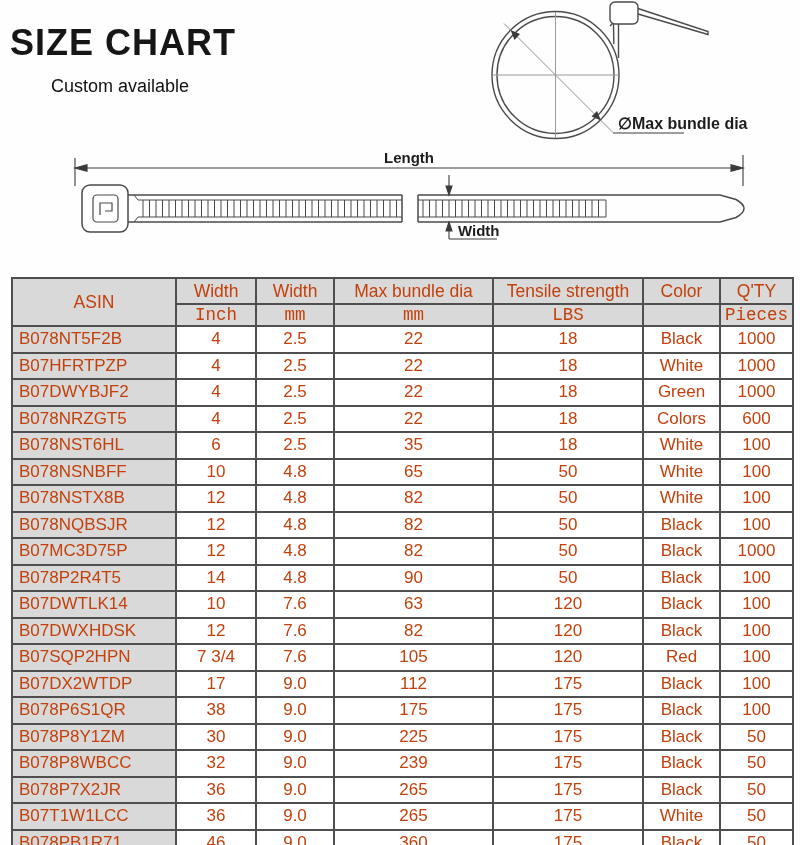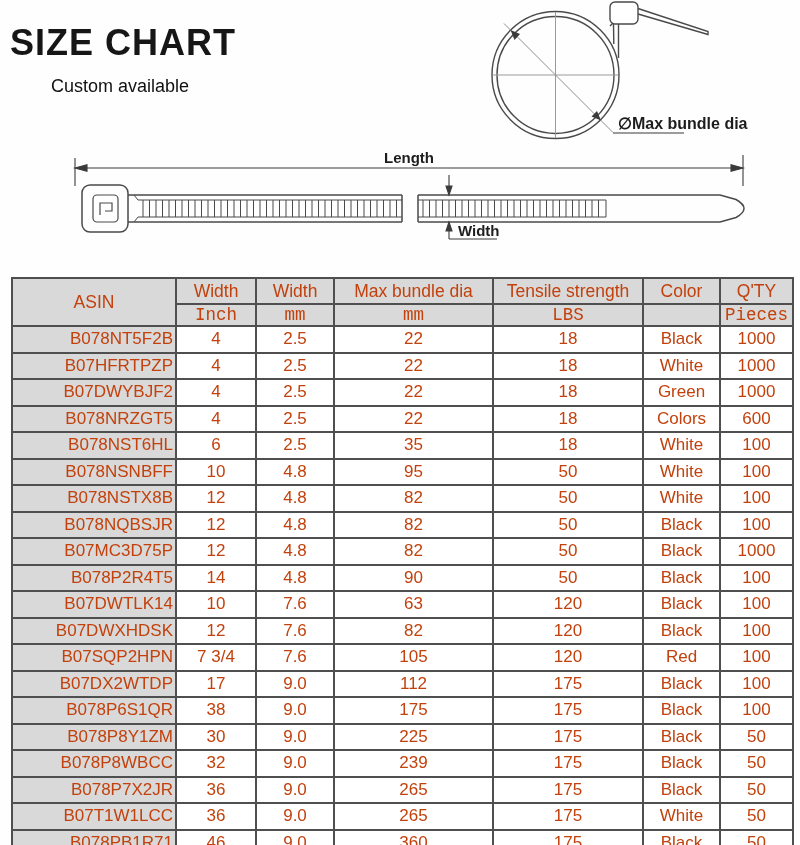--- a/index.html
+++ b/index.html
@@ -26,21 +26,21 @@
   }
   table.size-chart th,table.size-chart td{
     border:2px solid var(--border,#4f4f4f);
     padding:0 2px;text-align:center;overflow:hidden;white-space:nowrap;
     font-weight:normal;
   }
   table.size-chart th{background:var(--fill,#d9d9d9);height:24px;font-size:17.5px;}
   table.size-chart thead tr.unit-row th{height:20px;font-family:Liberation Mono, monospace;}
   table.size-chart td{height:24.5px;background:#fff;}
   table.size-chart td.asin-col{
-    background:var(--fill,#d9d9d9);text-align:right;padding-left:6px;
+    background:var(--fill,#d9d9d9);text-align:left;padding-left:6px;
   }
 </style>
 </head>
 <body style="--fill: #d9d9d9; --border: #4f4f4f;">
 
 <div class="page-title">SIZE CHART</div>
 <div class="page-subtitle">Custom available</div>
 
 <svg class="loop-diagram" width="320" height="148" viewBox="0 0 320 148">
   <g stroke="#4a4a4a" fill="none" stroke-width="1.4">
@@ -249,21 +249,21 @@
         <td>2.5</td>
         <td>35</td>
         <td>18</td>
         <td>White</td>
         <td>100</td>
       </tr>
       <tr>
         <td class="asin-col">B078NSNBFF</td>
         <td>10</td>
         <td>4.8</td>
-        <td>95</td>
+        <td>65</td>
         <td>50</td>
         <td>White</td>
         <td>100</td>
       </tr>
       <tr>
         <td class="asin-col">B078NSTX8B</td>
         <td>12</td>
         <td>4.8</td>
         <td>82</td>
         <td>50</td>

